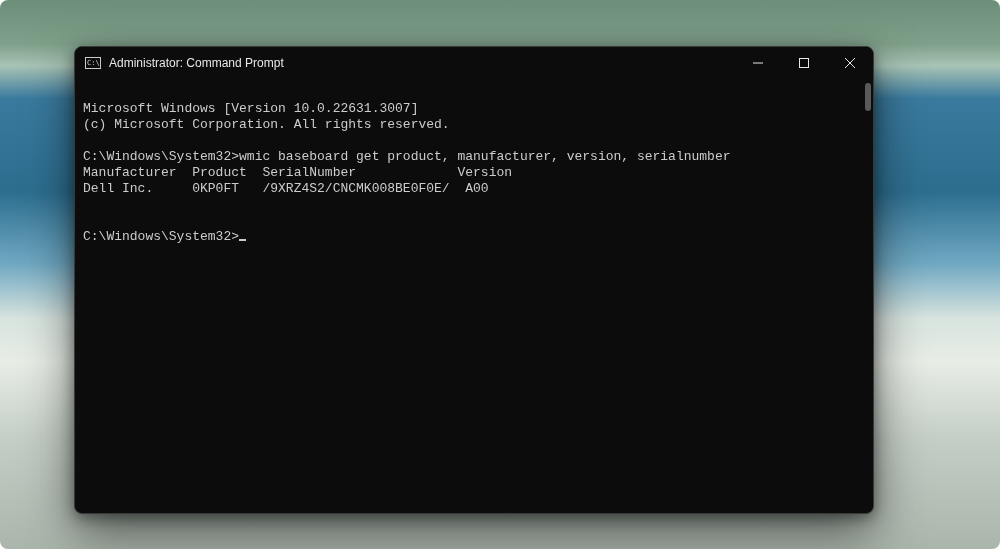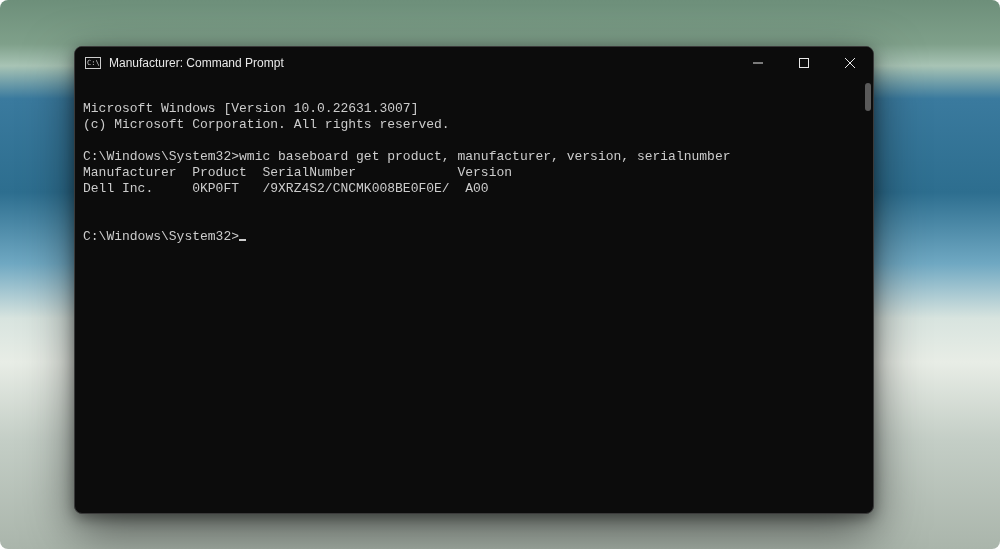--- a/index.html
+++ b/index.html
@@ -93,21 +93,21 @@
   <div class="watermark">GEERER</div>
 
   <div class="window">
     <div class="titlebar">
       <span class="title-icon">
         <svg viewBox="0 0 16 12" width="16" height="12">
           <rect x="0.5" y="0.5" width="15" height="11" fill="#0c0c0c" stroke="#cccccc" stroke-width="1"></rect>
           <text x="2" y="8" font-family="Consolas,monospace" font-size="7" fill="#cccccc">C:\</text>
         </svg>
       </span>
-      <span class="title-text">Manufacturer: Command Prompt</span>
+      <span class="title-text">Administrator: Command Prompt</span>
       <span class="title-spacer"></span>
       <div class="winbtn">
         <svg width="10" height="10" viewBox="0 0 10 10">
             <line x1="0" y1="5" x2="10" y2="5" stroke="#e8e8e8" stroke-width="1"></line>
           </svg>
       </div>
       <div class="winbtn">
         <svg width="10" height="10" viewBox="0 0 10 10">
             <rect x="0.5" y="0.5" width="9" height="9" fill="none" stroke="#e8e8e8" stroke-width="1"></rect>
           </svg>

